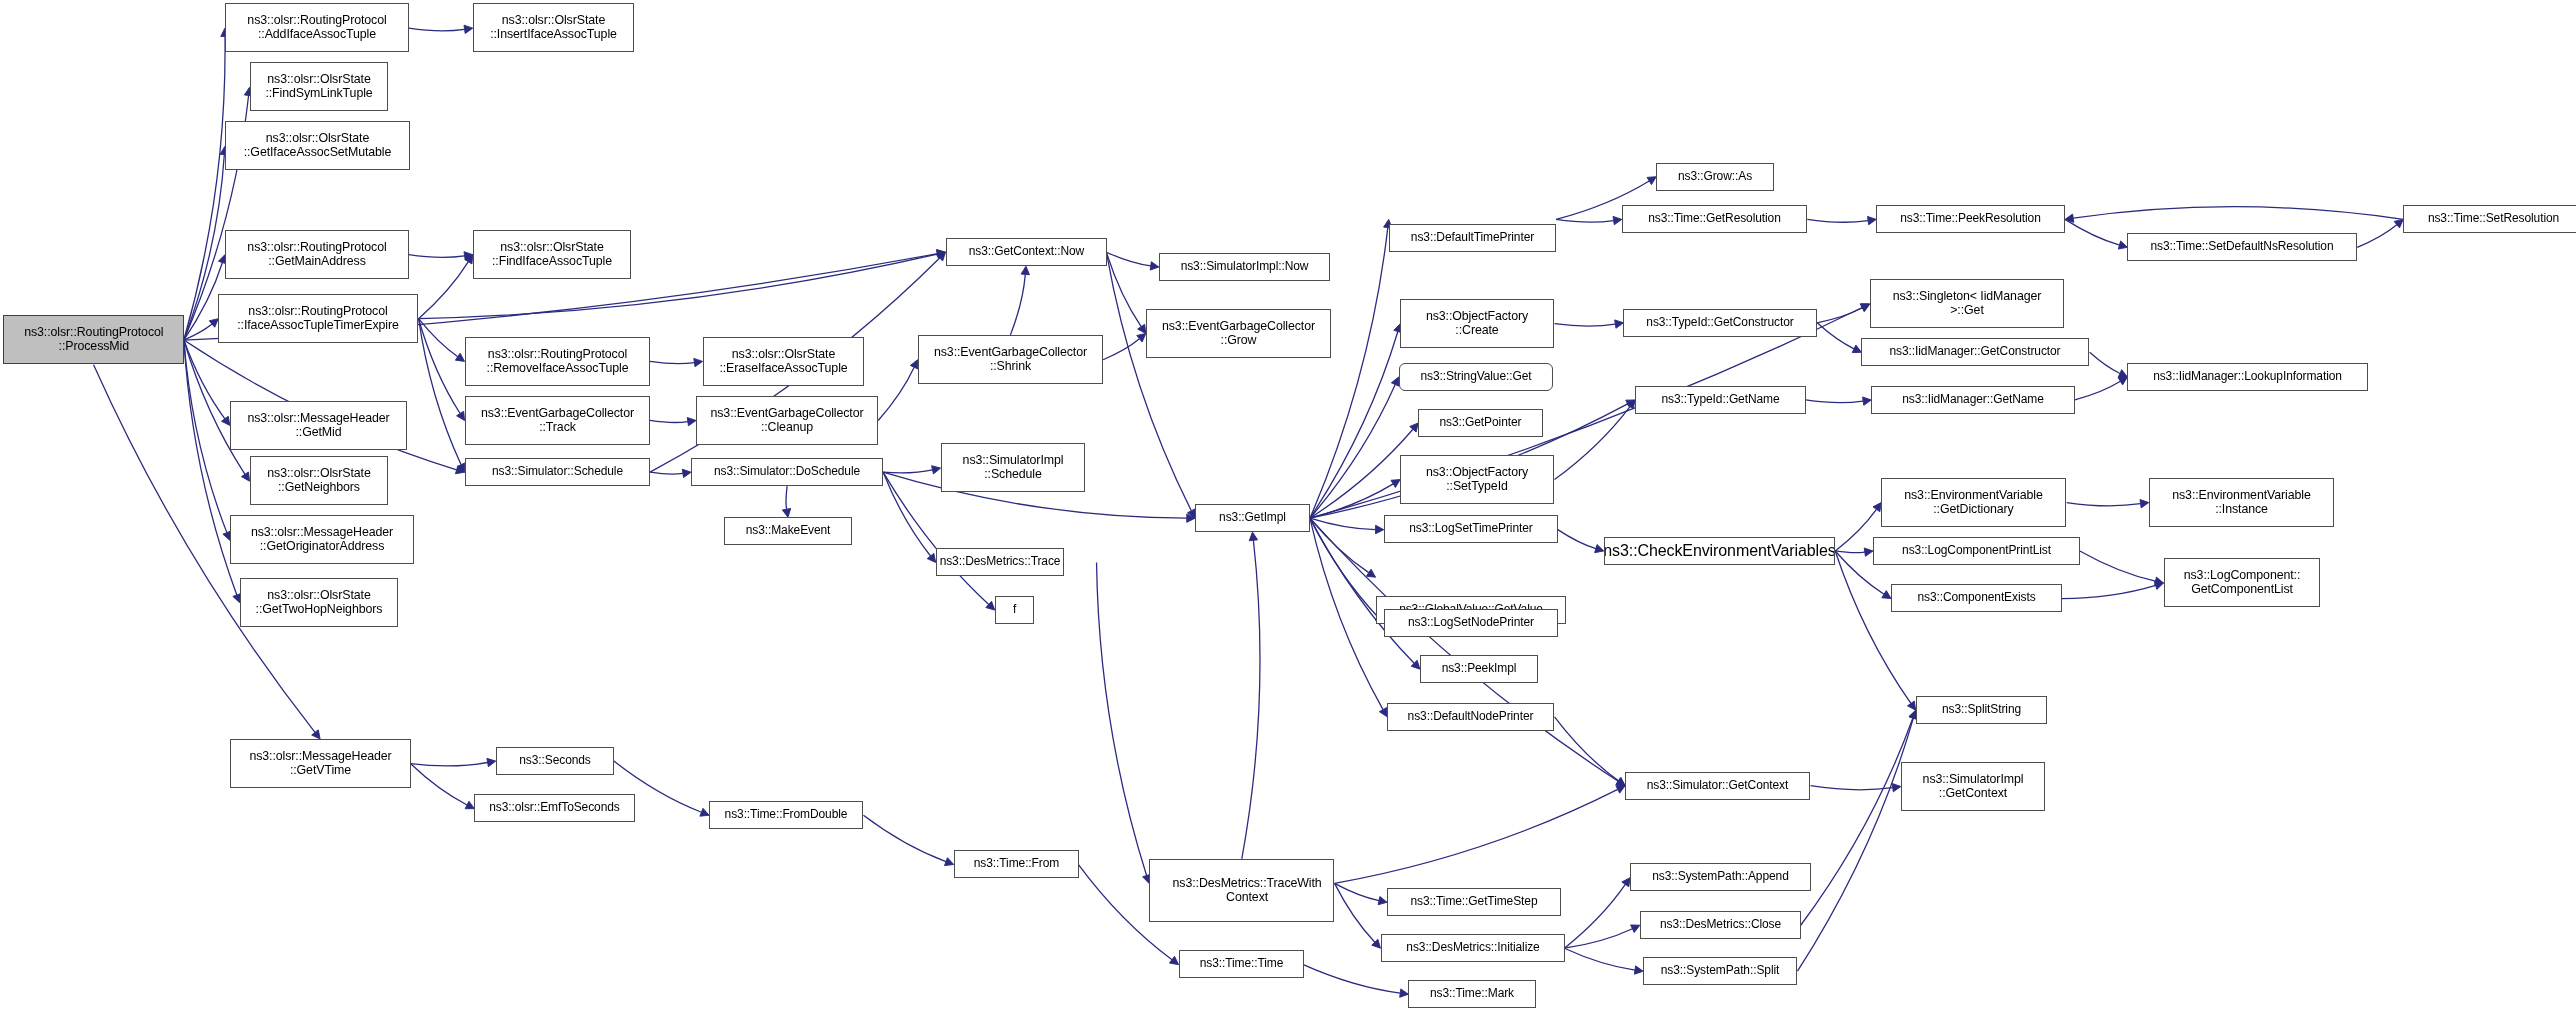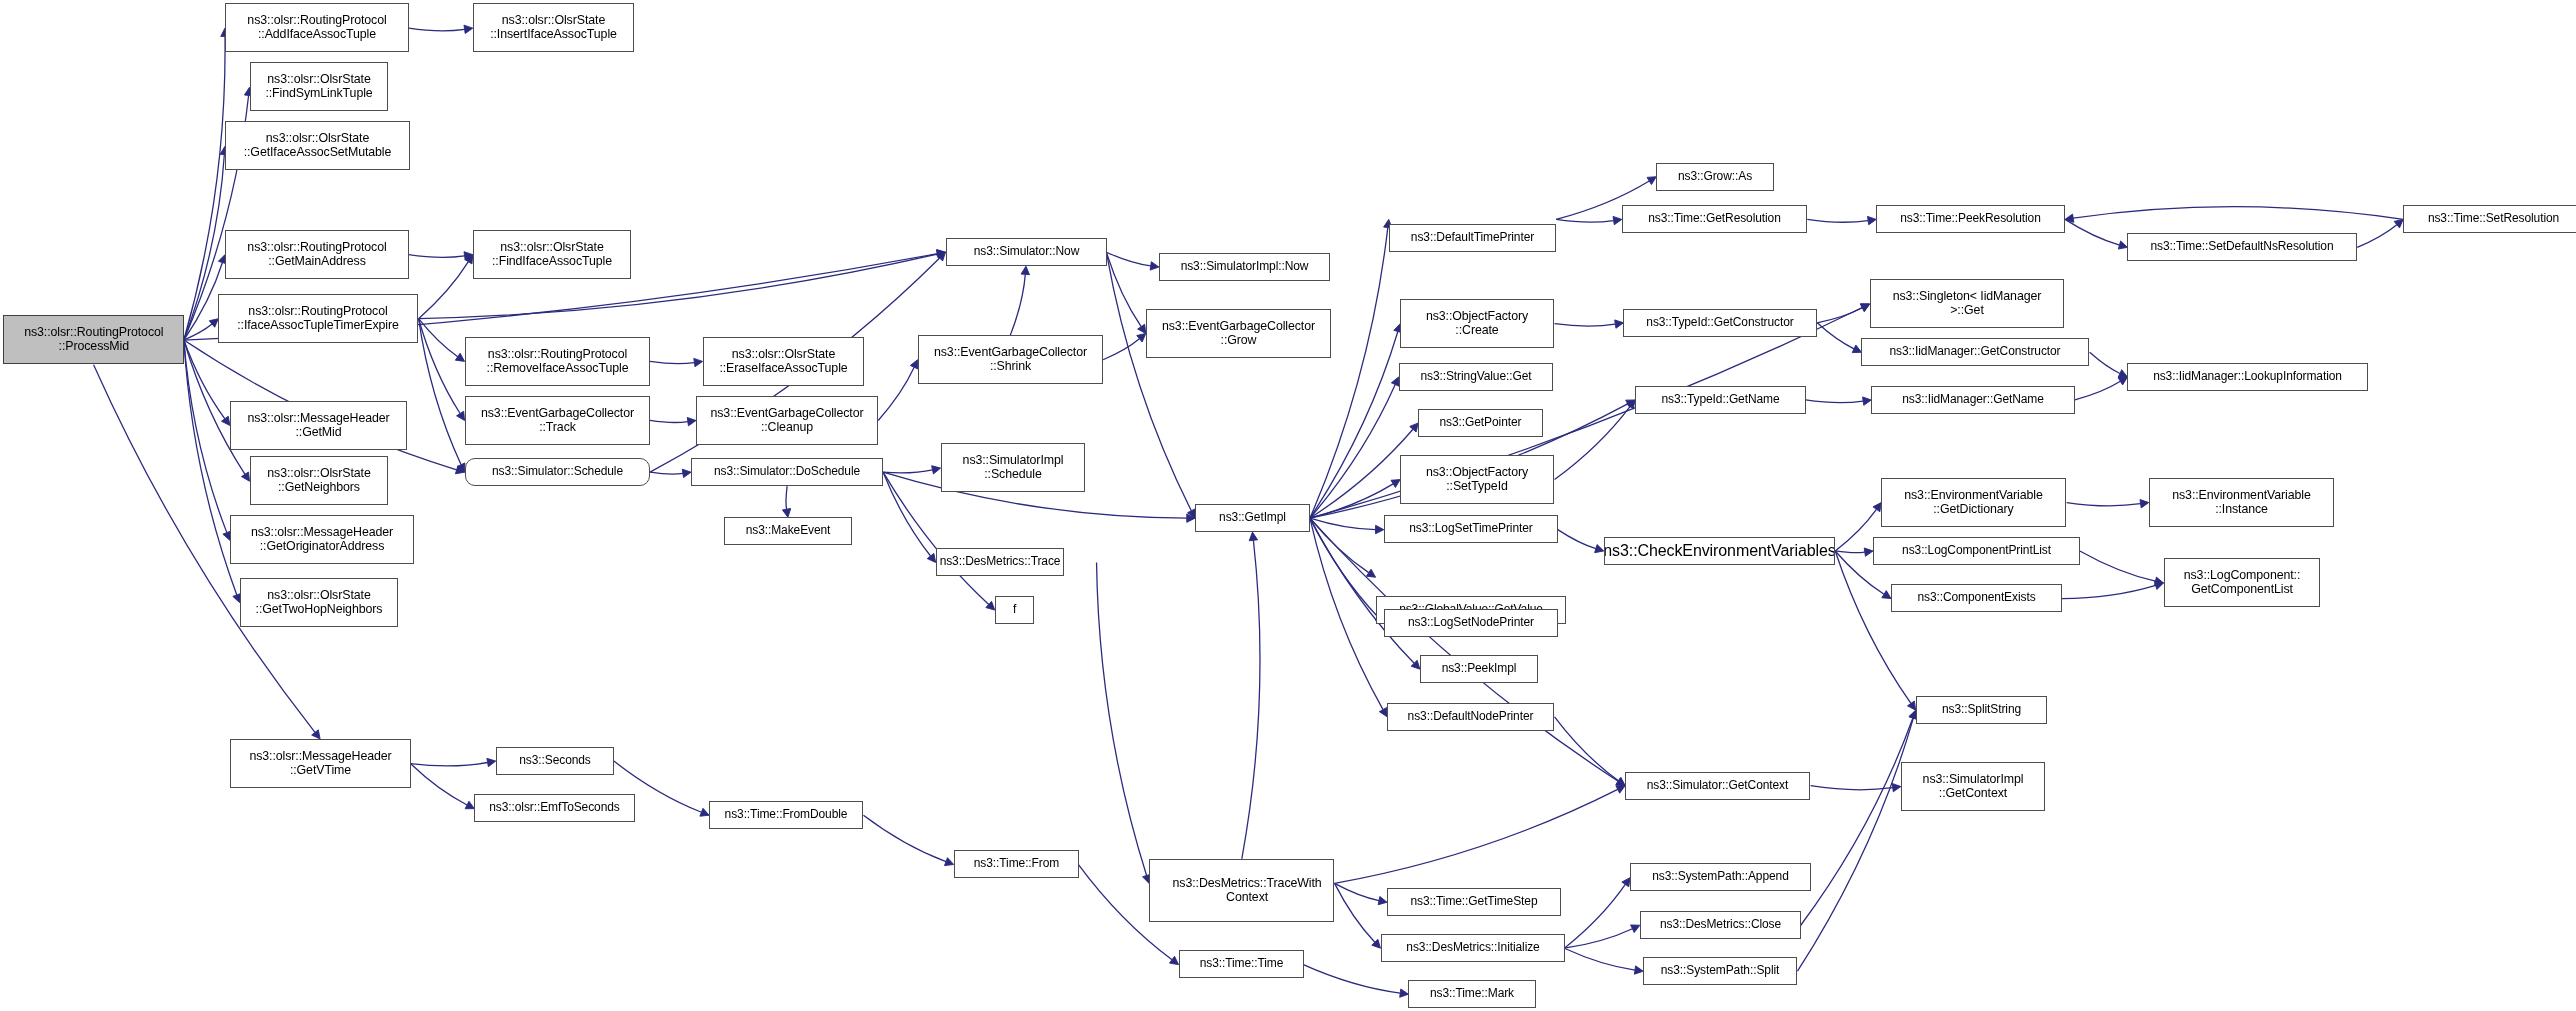--- a/index.html
+++ b/index.html
@@ -267,48 +267,48 @@
       <div class="node" style="left: 240px; top: 578px; width: 158px; height: 49px; font-size: 12.4px;">ns3::olsr::OlsrState
 ::GetTwoHopNeighbors</div>
       <div class="node" style="left: 230px; top: 739px; width: 181px; height: 49px; font-size: 12.4px;">ns3::olsr::MessageHeader
 ::GetVTime</div>
       <div class="node" style="left: 496px; top: 747px; width: 118px; height: 28px; font-size: 12px;">ns3::Seconds</div>
       <div class="node" style="left: 474px; top: 794px; width: 161px; height: 28px; font-size: 12px;">ns3::olsr::EmfToSeconds</div>
       <div class="node" style="left: 709px; top: 801px; width: 154px; height: 28px; font-size: 12px;">ns3::Time::FromDouble</div>
       <div class="node" style="left: 954px; top: 850px; width: 125px; height: 28px; font-size: 12px;">ns3::Time::From</div>
       <div class="node" style="left: 1179px; top: 950px; width: 125px; height: 28px; font-size: 12px;">ns3::Time::Time</div>
       <div class="node" style="left: 1408px; top: 980px; width: 128px; height: 28px; font-size: 12px;">ns3::Time::Mark</div>
-      <div class="node" style="left: 465px; top: 458px; width: 185px; height: 28px; font-size: 12px; border-radius: 10px;">ns3::Simulator::Schedule</div>
+      <div class="node" style="left: 465px; top: 458px; width: 185px; height: 28px; font-size: 12px;">ns3::Simulator::Schedule</div>
       <div class="node" style="left: 691px; top: 458px; width: 192px; height: 28px; font-size: 12px;">ns3::Simulator::DoSchedule</div>
       <div class="node" style="left: 941px; top: 443px; width: 144px; height: 49px; font-size: 12.4px;">ns3::SimulatorImpl
 ::Schedule</div>
       <div class="node" style="left: 724px; top: 517px; width: 128px; height: 28px; font-size: 12px;">ns3::MakeEvent</div>
       <div class="node" style="left: 936px; top: 548px; width: 128px; height: 28px; font-size: 12px;">ns3::DesMetrics::Trace</div>
       <div class="node" style="left: 995px; top: 596px; width: 39px; height: 28px; font-size: 12px;">f</div>
-      <div class="node" style="left: 946px; top: 238px; width: 161px; height: 28px; font-size: 12px;">ns3::Simulator::Now</div>
+      <div class="node" style="left: 946px; top: 238px; width: 161px; height: 28px; font-size: 12px;">ns3::GetContext::Now</div>
       <div class="node" style="left: 1159px; top: 253px; width: 171px; height: 28px; font-size: 12px;">ns3::SimulatorImpl::Now</div>
       <div class="node" style="left: 918px; top: 335px; width: 185px; height: 49px; font-size: 12.4px;">ns3::EventGarbageCollector
 ::Shrink</div>
       <div class="node" style="left: 1146px; top: 309px; width: 185px; height: 49px; font-size: 12.4px;">ns3::EventGarbageCollector
 ::Grow</div>
       <div class="node" style="left: 1195px; top: 504px; width: 115px; height: 28px; font-size: 12px;">ns3::GetImpl</div>
       <div class="node" style="left: 1389px; top: 205px; width: 167px; height: 28px; font-size: 12px; margin-top: 19px;">ns3::DefaultTimePrinter</div>
       <div class="node" style="left: 1656px; top: 163px; width: 118px; height: 28px; font-size: 12px;">ns3::Grow::As</div>
       <div class="node" style="left: 1622px; top: 205px; width: 185px; height: 28px; font-size: 12px;">ns3::Time::GetResolution</div>
       <div class="node" style="left: 1876px; top: 205px; width: 189px; height: 28px; font-size: 12px;">ns3::Time::PeekResolution</div>
       <div class="node" style="left: 2127px; top: 233px; width: 230px; height: 28px; font-size: 12px;">ns3::Time::SetDefaultNsResolution</div>
       <div class="node" style="left: 2403px; top: 205px; width: 181px; height: 28px; font-size: 12px;">ns3::Time::SetResolution</div>
       <div class="node" style="left: 1400px; top: 299px; width: 154px; height: 49px; font-size: 12.4px;">ns3::ObjectFactory
 ::Create</div>
       <div class="node" style="left: 1623px; top: 309px; width: 194px; height: 28px; font-size: 12px;">ns3::TypeId::GetConstructor</div>
       <div class="node" style="left: 1870px; top: 279px; width: 194px; height: 49px; font-size: 12.4px;">ns3::Singleton&lt; IidManager
 &gt;::Get</div>
       <div class="node" style="left: 1861px; top: 338px; width: 228px; height: 28px; font-size: 12px;">ns3::IidManager::GetConstructor</div>
       <div class="node" style="left: 2127px; top: 363px; width: 241px; height: 28px; font-size: 12px;">ns3::IidManager::LookupInformation</div>
-      <div class="node" style="left: 1399px; top: 363px; width: 154px; height: 28px; font-size: 12px;">ns3::StringValue::Get</div>
+      <div class="node" style="left: 1399px; top: 363px; width: 154px; height: 28px; font-size: 12px; border-radius: 6px;">ns3::StringValue::Get</div>
       <div class="node" style="left: 1635px; top: 386px; width: 171px; height: 28px; font-size: 12px;">ns3::TypeId::GetName</div>
       <div class="node" style="left: 1871px; top: 386px; width: 204px; height: 28px; font-size: 12px;">ns3::IidManager::GetName</div>
       <div class="node" style="left: 1418px; top: 409px; width: 125px; height: 28px; font-size: 12px;">ns3::GetPointer</div>
       <div class="node" style="left: 1400px; top: 455px; width: 154px; height: 49px; font-size: 12.4px;">ns3::ObjectFactory
 ::SetTypeId</div>
       <div class="node" style="left: 1384px; top: 515px; width: 174px; height: 28px; font-size: 12px;">ns3::LogSetTimePrinter</div>
       <div class="node" style="left: 1604px; top: 537px; width: 231px; height: 28px; font-size: 16px;">ns3::CheckEnvironmentVariables</div>
       <div class="node" style="left: 1881px; top: 478px; width: 185px; height: 49px; font-size: 12.4px;">ns3::EnvironmentVariable
 ::GetDictionary</div>
       <div class="node" style="left: 2149px; top: 478px; width: 185px; height: 49px; font-size: 12.4px;">ns3::EnvironmentVariable

